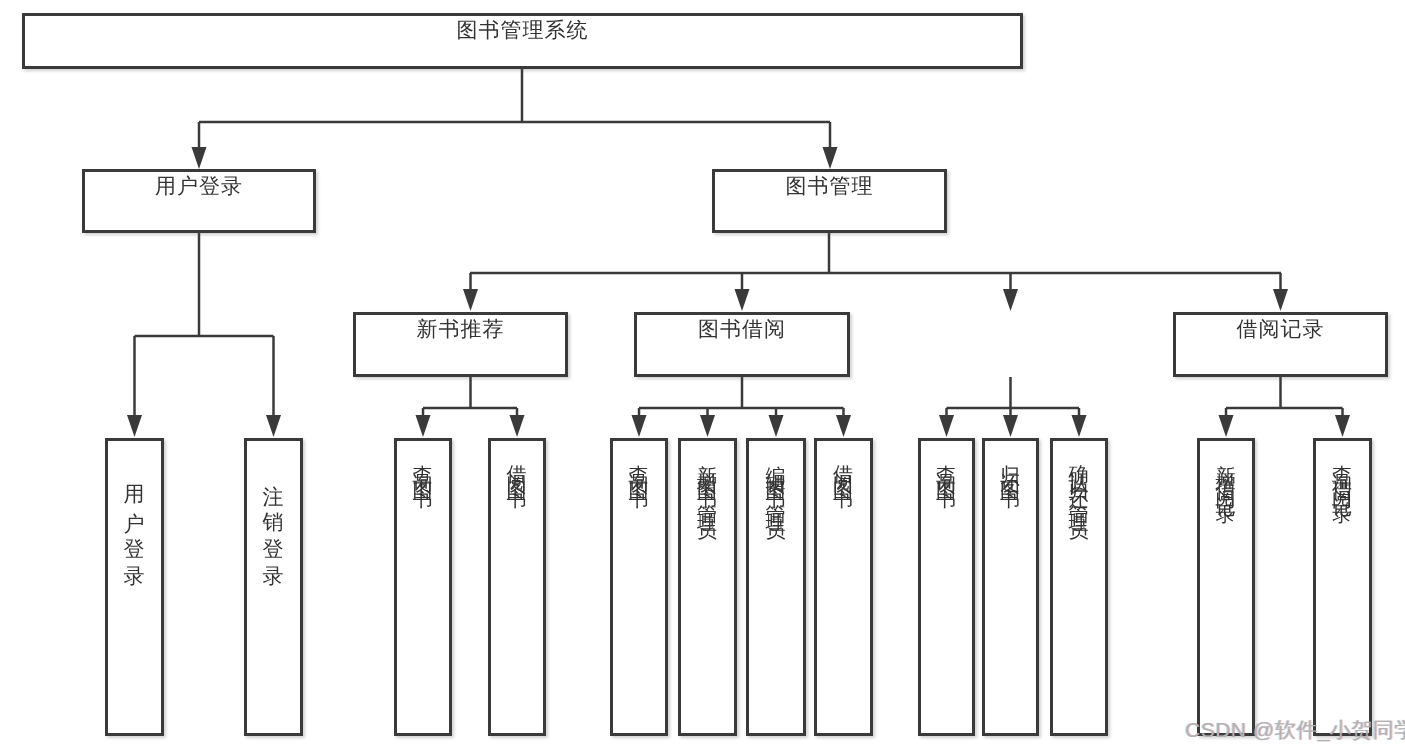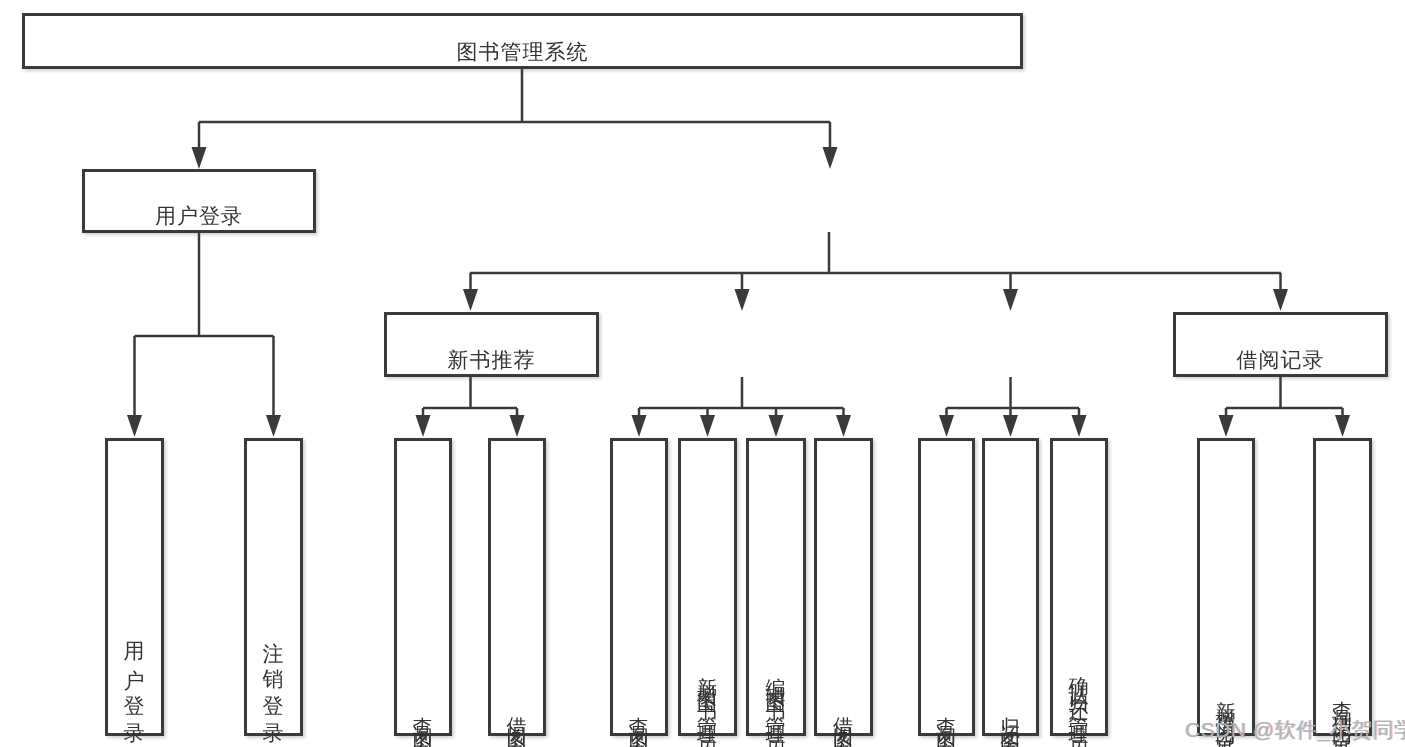--- a/index.html
+++ b/index.html
@@ -10,21 +10,21 @@
     font-family:"Liberation Sans", sans-serif;
     overflow:hidden;
   }
   svg.connectors{position:absolute;left:0;top:0;}
   .node{
     position:absolute;
     box-sizing:border-box;
     border:3px solid #3a3a3a;
     background:#ffffff;
     display:flex;
-    align-items:flex-end;
+    align-items:flex-start;
     justify-content:center;
     box-shadow:2px 2px 3px rgba(90,90,90,0.28);
   }
   .hlabel{
     font-size:21px;
     color:#333333;
     letter-spacing:1px;
     white-space:nowrap;
   }
   .vlabel{
@@ -123,23 +123,29 @@
     </g>
   </svg>
 
   <div class="node" style="left:22px;top:13px;width:1001px;height:56px">
     <span class="hlabel">图书管理系统</span>
   </div>
 
   <div class="node" style="left:82px;top:169px;width:234px;height:64px">
     <span class="hlabel">用户登录</span>
   </div>
+  <div class="node" style="left:712px;top:169px;width:235px;height:64px">
+    <span class="hlabel">图书管理</span>
+  </div>
 
-  <div class="node" style="left:384px;top:312px;width:215px;height:65px">
+  <div class="node" style="left:353px;top:312px;width:215px;height:65px">
     <span class="hlabel">新书推荐</span>
+  </div>
+  <div class="node" style="left:634px;top:312px;width:216px;height:65px">
+    <span class="hlabel">图书借阅</span>
   </div>
   <div class="node" style="left:1173px;top:312px;width:215px;height:65px">
     <span class="hlabel">借阅记录</span>
   </div>
 
   <div class="node" style="left:105px;top:438px;width:59px;height:298px">
     <span class="vlabel wide">用户登录</span>
   </div>
   <div class="node" style="left:244px;top:438px;width:59px;height:298px">
     <span class="vlabel wide">注销登录</span>

